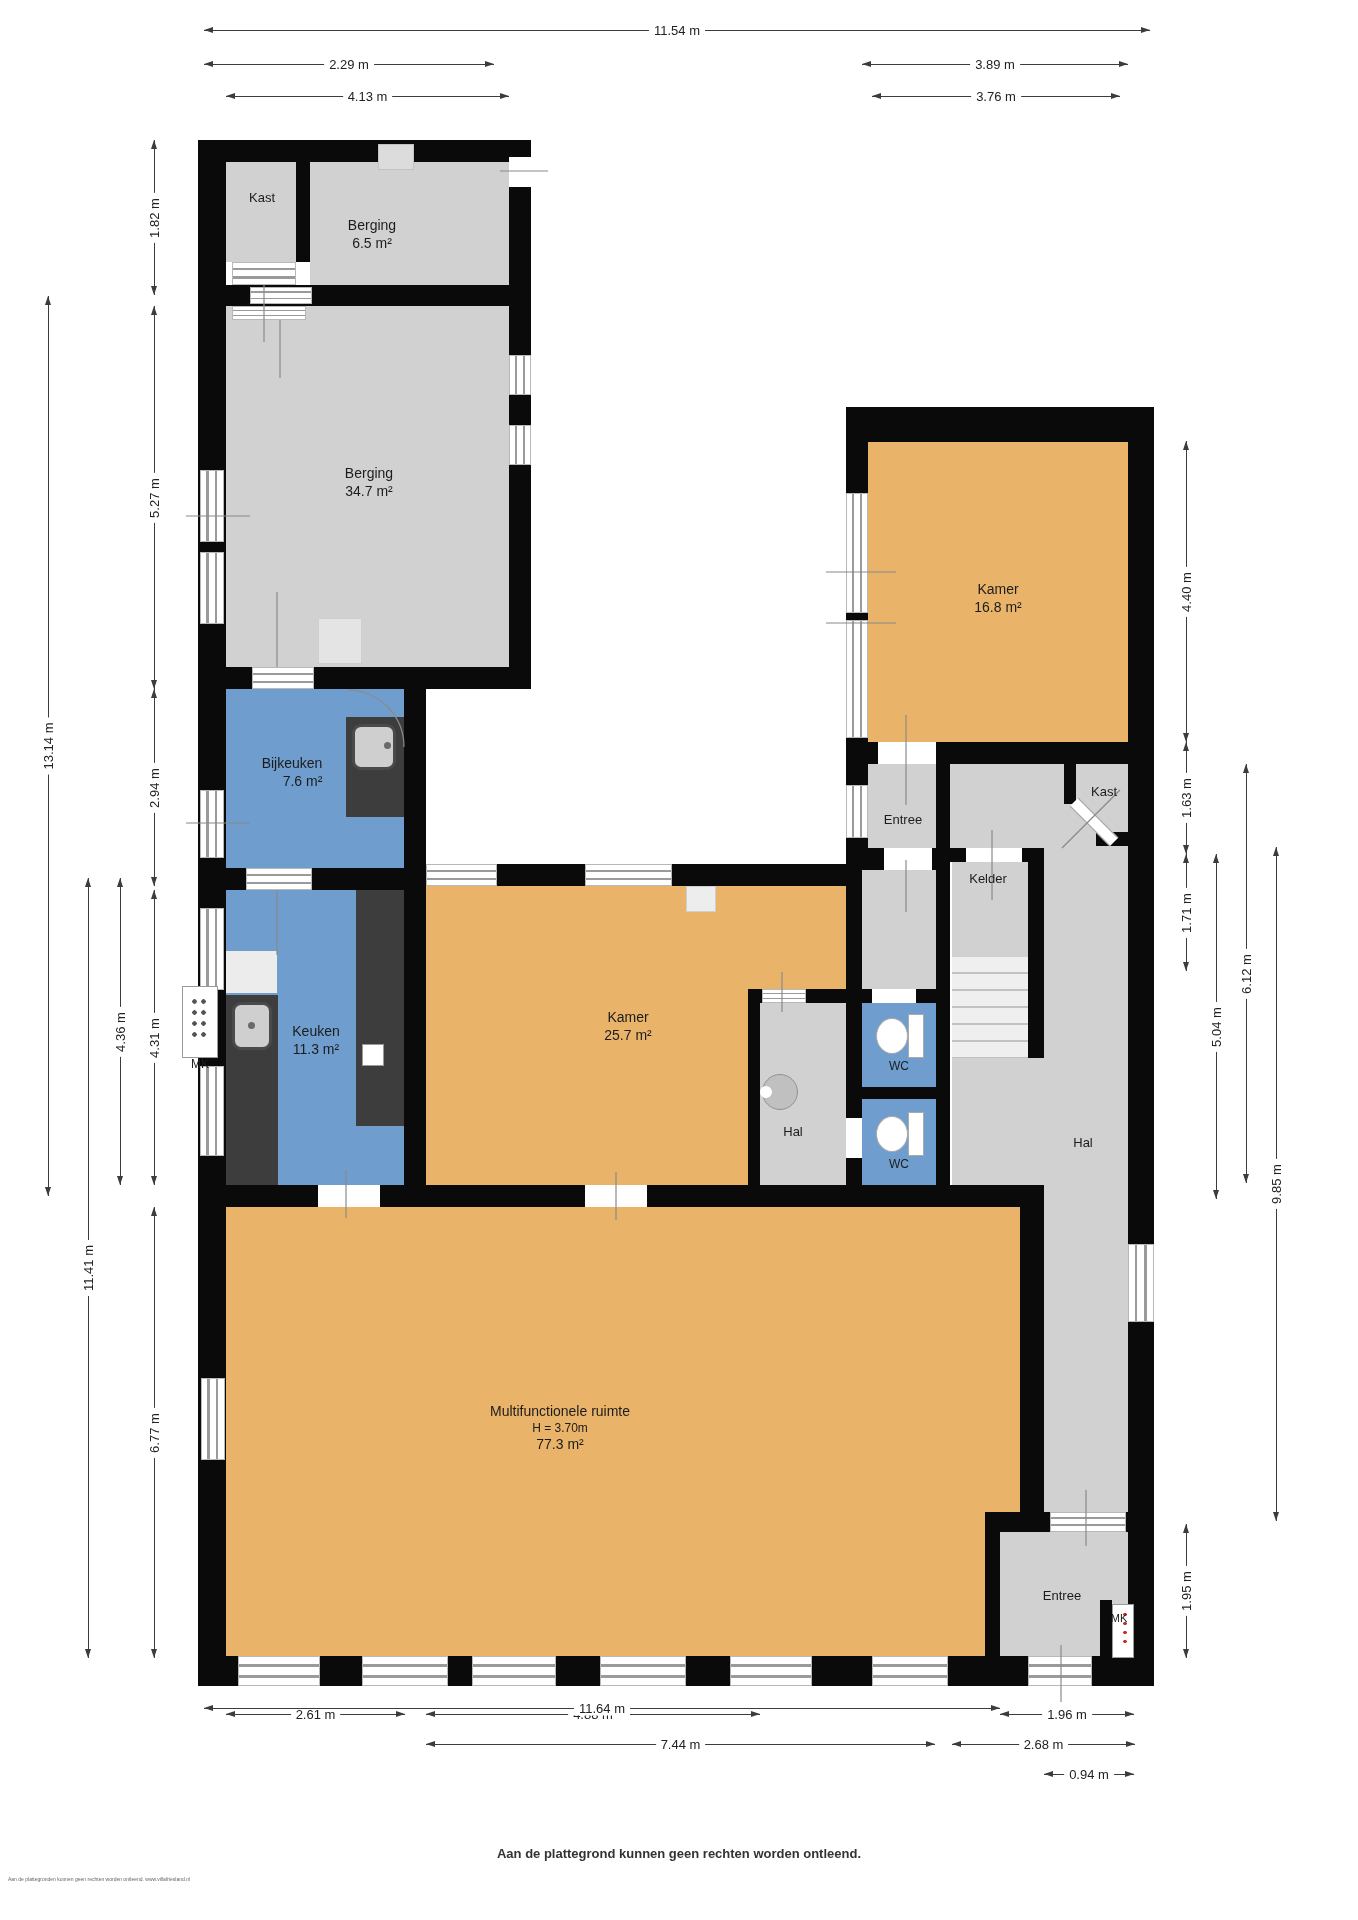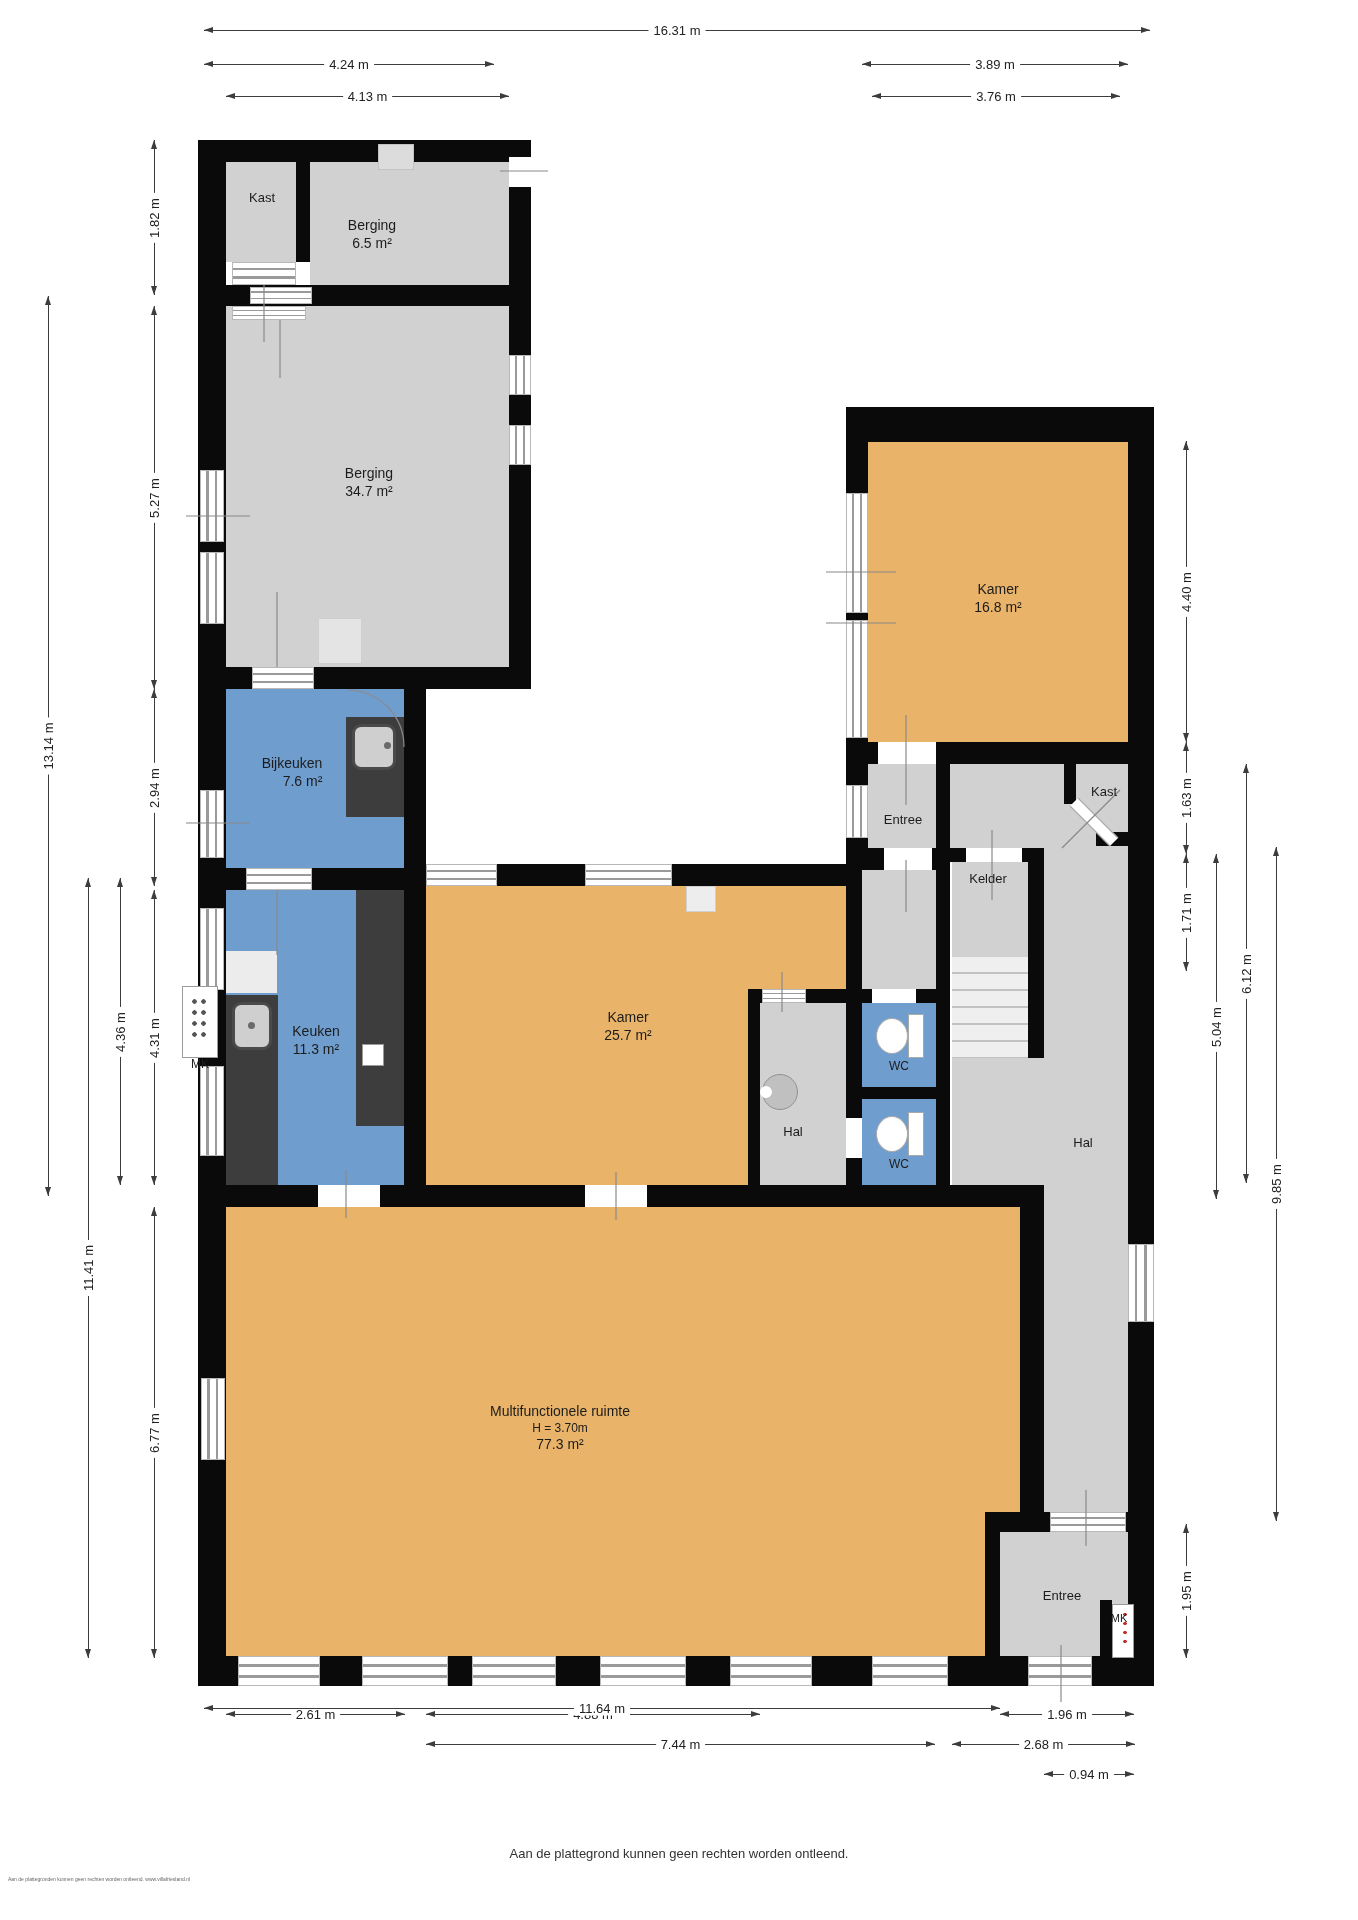--- a/index.html
+++ b/index.html
@@ -17,21 +17,21 @@
   .dimh,.dimv{position:absolute;}
   .dimh .ln{position:absolute;left:0;right:0;top:4px;height:1px;background:#3c3c3c;}
   .dimv .ln{position:absolute;top:0;bottom:0;left:4px;width:1px;background:#3c3c3c;}
   .dimh .a1{position:absolute;left:0;top:1px;width:0;height:0;border-top:3.5px solid transparent;border-bottom:3.5px solid transparent;border-right:9px solid #3c3c3c;}
   .dimh .a2{position:absolute;right:0;top:1px;width:0;height:0;border-top:3.5px solid transparent;border-bottom:3.5px solid transparent;border-left:9px solid #3c3c3c;}
   .dimv .a1{position:absolute;top:0;left:1px;width:0;height:0;border-left:3.5px solid transparent;border-right:3.5px solid transparent;border-bottom:9px solid #3c3c3c;}
   .dimv .a2{position:absolute;bottom:0;left:1px;width:0;height:0;border-left:3.5px solid transparent;border-right:3.5px solid transparent;border-top:9px solid #3c3c3c;}
   .dimh .lab{position:absolute;left:50%;top:4px;transform:translate(-50%,-50%);background:#fff;padding:0 5px;font-size:13px;color:#222;white-space:nowrap;}
   .dimv .lab{position:absolute;top:50%;left:4px;transform:translate(-50%,-50%) rotate(-90deg);background:#fff;padding:0 5px;font-size:13px;color:#222;white-space:nowrap;}
   #footer{position:absolute;left:0;width:100%;text-align:center;color:#333;}
-  #footer .f1{font-size:13px;}
+  #footer .f1{font-size:13px;font-weight:bold;}
   #footer .f2{font-size:12px;}
   #corner-note{position:absolute;left:8px;top:1876px;font-size:5px;color:#666;}
   svg.ovl{position:absolute;left:0;top:0;pointer-events:none;}
 </style>
 </head>
 <body>
 
 <div id="plan">
 
   <div class="f" style="left:226px;top:162px;width:70px;height:100px;background:#d1d1d1"></div>
@@ -239,27 +239,27 @@
       </div>
       <div class="room-label" style="left: 1119px; top: 1619px; font-size: 11px;">
         <div>MK</div>
       </div>
     </div>
   <div id="dims-layer">
       <div class="dimh" style="left: 204px; top: 26px; width: 946px; height: 9px;">
         <span class="ln"></span>
         <span class="a1"></span>
         <span class="a2"></span>
-        <span class="lab">16.31 m</span>
+        <span class="lab">11.54 m</span>
       </div>
       <div class="dimh" style="left: 204px; top: 60px; width: 290px; height: 9px;">
         <span class="ln"></span>
         <span class="a1"></span>
         <span class="a2"></span>
-        <span class="lab">4.24 m</span>
+        <span class="lab">2.29 m</span>
       </div>
       <div class="dimh" style="left: 862px; top: 60px; width: 266px; height: 9px;">
         <span class="ln"></span>
         <span class="a1"></span>
         <span class="a2"></span>
         <span class="lab">3.89 m</span>
       </div>
       <div class="dimh" style="left: 226px; top: 92px; width: 283px; height: 9px;">
         <span class="ln"></span>
         <span class="a1"></span>

